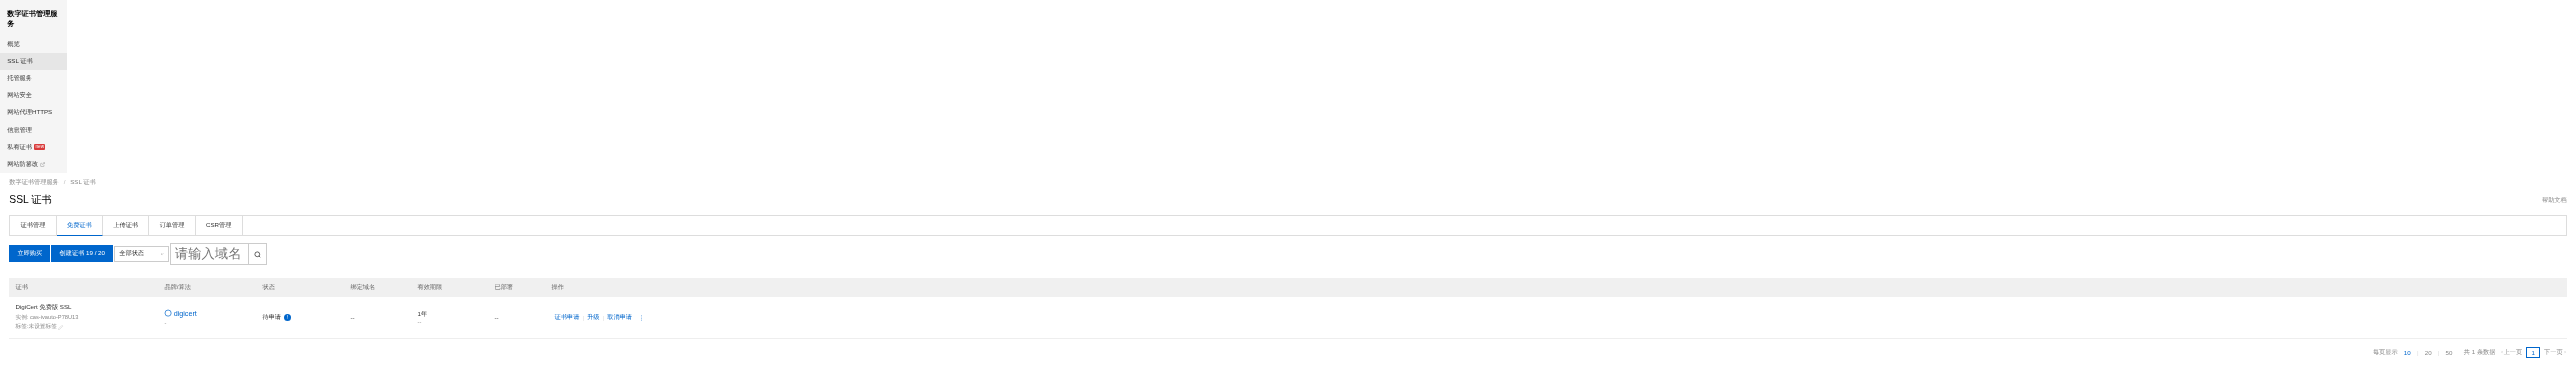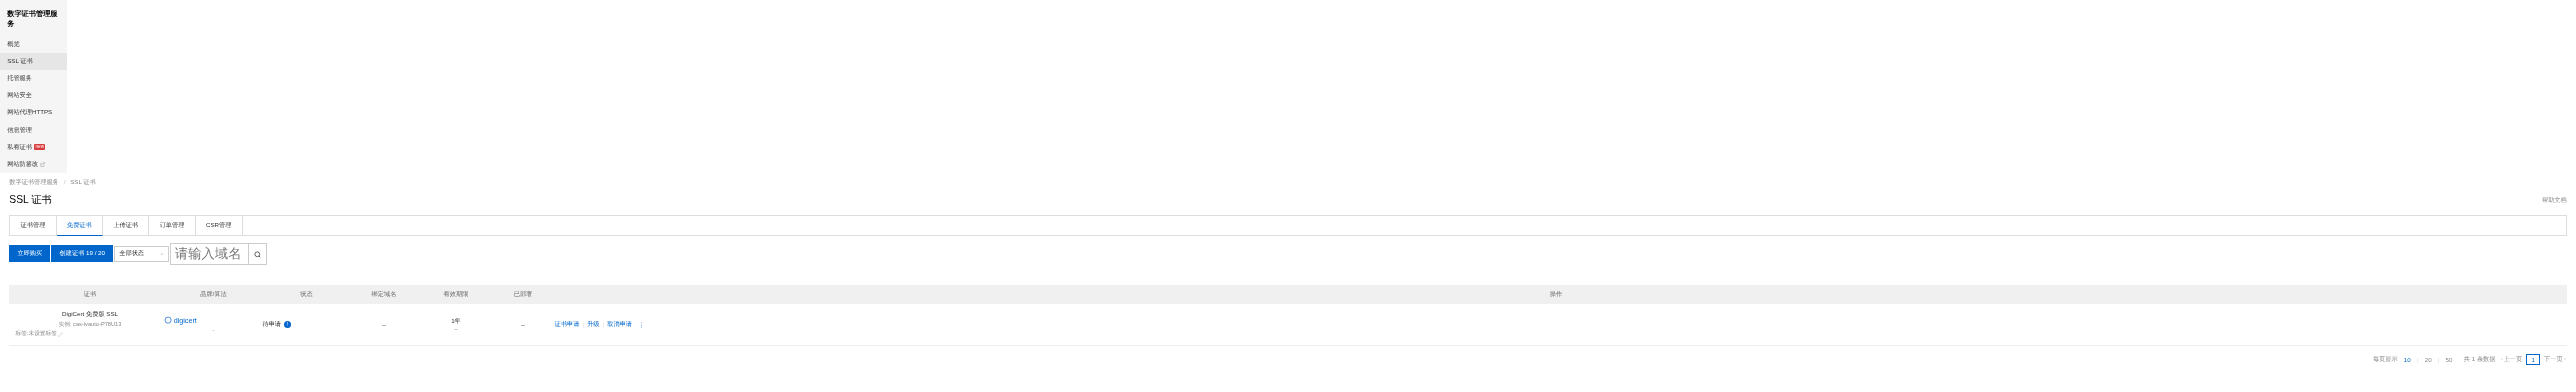--- a/index.html
+++ b/index.html
@@ -19,29 +19,29 @@
     .breadcrumb .sep { margin: 0 3.1px; color: #bbb; }
     
     .page-header { display: flex; justify-content: space-between; align-items: center; padding: 2.1px 0 7.2px; }
     .page-title { font-size: 10.3px; font-weight: 400; color: #000; }
     .help-link { color: #888; font-size: 6.2px; cursor: pointer; }
     
     .tabs { border: 0.5px solid #ddd; display: flex; margin-bottom: 6.2px; }
     .tab { padding: 5.2px 10.3px; cursor: pointer; color: #333; border-right: 0.5px solid #ddd; }
     .tab.active { color: #06c; border-bottom: 1px solid #06c; margin-bottom: -0.5px; }
     
-    .toolbar { display: flex; gap: 1px; align-items: center; margin-bottom: 20px; }
+    .toolbar { display: flex; gap: 1px; align-items: center; margin-bottom: 13px; }
     .btn { padding: 3.1px 7.2px; font-size: 6.2px; cursor: pointer; border: 0.5px solid transparent; }
     .btn-primary { background: #06c; color: #fff; }
     .select-wrap { border: 0.5px solid #ccc; padding: 2.6px 4.1px; display: flex; align-items: center; gap: 15.5px; cursor: pointer; min-width: 52px; justify-content: space-between; }
     .search-wrap { display: flex; border: 0.5px solid #ccc; }
     .search-input { border: none; padding: 2.6px 4.1px; width: 77px; outline: none; }
     .search-btn { border: none; border-left: 0.5px solid #ccc; background: #fff; padding: 0 5.2px; cursor: pointer; }
     
-    .table { width: 100%; text-align: center; }
+    .table { width: 100%; }
     .table-header { background: #f0f0f0; display: flex; padding: 5.2px 6.2px; color: #666; }
     .col-cert { flex: 0 0 149px; }
     .col-brand { flex: 0 0 98px; }
     .col-status { flex: 0 0 88px; }
     .col-domain { flex: 0 0 67px; }
     .col-validity { flex: 0 0 77px; }
     .col-deployed { flex: 0 0 57px; }
     .col-action { flex: 1; }
     
     .table-row { display: flex; padding: 6.2px; align-items: center; border-bottom: 0.5px solid #eee; }

